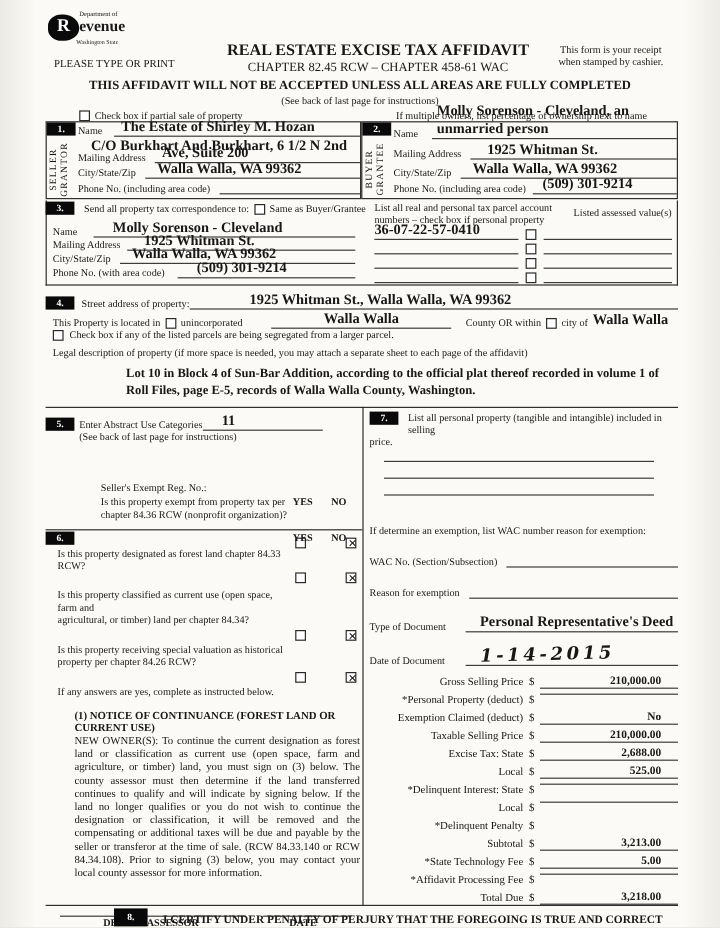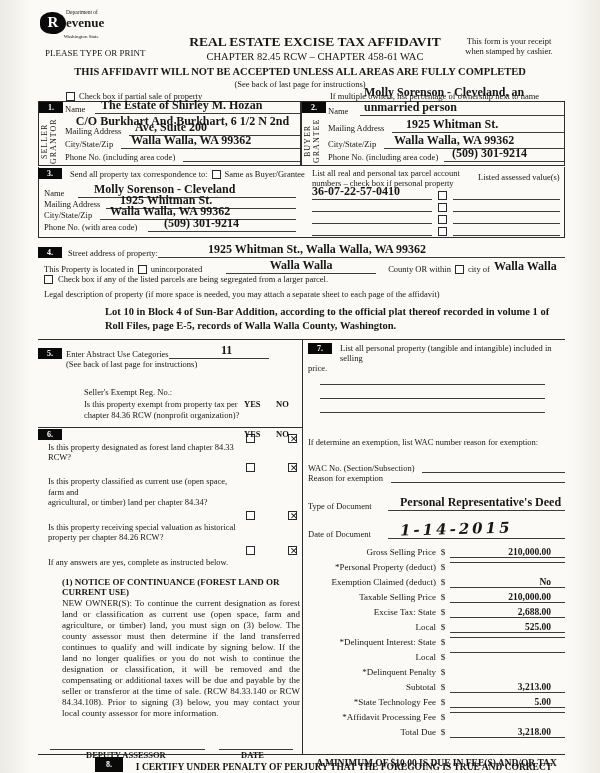--- a/index.html
+++ b/index.html
@@ -203,25 +203,25 @@
     <div>Lot 10 in Block 4 of Sun-Bar Addition, according to the official plat thereof recorded in volume 1 of</div>
     <div>Roll Files, page E-5, records of Walla Walla County, Washington.</div>
   </div>
   <div class="abs" style="left:38px;top:339px;width:527px;border-top:1px solid #2e2e2e;"></div>
   <div class="abs" style="left:302px;top:339px;height:416px;border-left:1px solid #2e2e2e;"></div>
 
   <div class="abs" style="left:38px;top:343px;width:264px;">
     <div class="frow">
       <span class="tab">5.</span>
       <span class="lbl" style="margin-left:4px;">Enter Abstract Use Categories</span>
-      <span class="ul val" style="width:100px;padding-left:16px;text-align:center;">11</span>
+      <span class="ul val" style="width:100px;padding-left:16px;">11</span>
     </div>
     <div class="lbl" style="margin-left:28px;">(See back of last page for instructions)</div>
 
-    <div class="lbl" style="margin-left:46px;margin-top:18px;">Seller's Exempt Reg. No.:</div>
+    <div class="lbl" style="margin-left:46px;margin-top:32px;">Seller's Exempt Reg. No.:</div>
     <div style="position:relative;margin-left:46px;margin-top:2px;height:24px;">
       <div class="lbl" style="width:160px;line-height:11px;">
         <span>Is this property exempt from property tax per</span><br>
         <span>chapter 84.36 RCW (nonprofit organization)?</span>
       </div>
       <span class="abs b lbl" style="left:160px;top:0;">YES</span>
       <span class="abs b lbl" style="left:192px;top:0;">NO</span>
       <span class="cb abs" style="left:162px;top:13px;"></span>
       <span class="cb checked abs" style="left:193px;top:13px;"></span>
     </div>
@@ -284,21 +284,21 @@
     <div class="line" style="width:225px;margin:11px 0 0 12px;"></div>
     <div class="line" style="width:225px;margin:11px 0 0 12px;"></div>
     <div class="line" style="width:225px;margin:11px 0 0 12px;"></div>
 
     <div class="lbl" style="margin-top:22px;">If determine an exemption, list WAC number reason for exemption:</div>
 
     <div class="frow" style="margin-top:16px;">
       <span class="lbl">WAC No. (Section/Subsection)</span>
       <span class="ul val" style="flex:1;margin-left:8px;"></span>
     </div>
-    <div class="frow" style="">
+    <div class="frow" style="margin-top:16px;">
       <span class="lbl">Reason for exemption</span>
       <span class="ul val" style="flex:1;margin-left:8px;"></span>
     </div>
     <div class="frow" style="margin-top:12px;">
       <span class="lbl" style="width:80px;">Type of Document</span>
       <span class="ul val" style="flex:1;padding-left:12px;">Personal Representative's Deed</span>
     </div>
     <div class="frow" style="margin-top:8px;height:20px;">
       <span class="lbl" style="width:80px;">Date of Document</span>
       <span class="ul" style="flex:1;padding-left:12px;"><span class="hand">1-14-2015</span></span>

